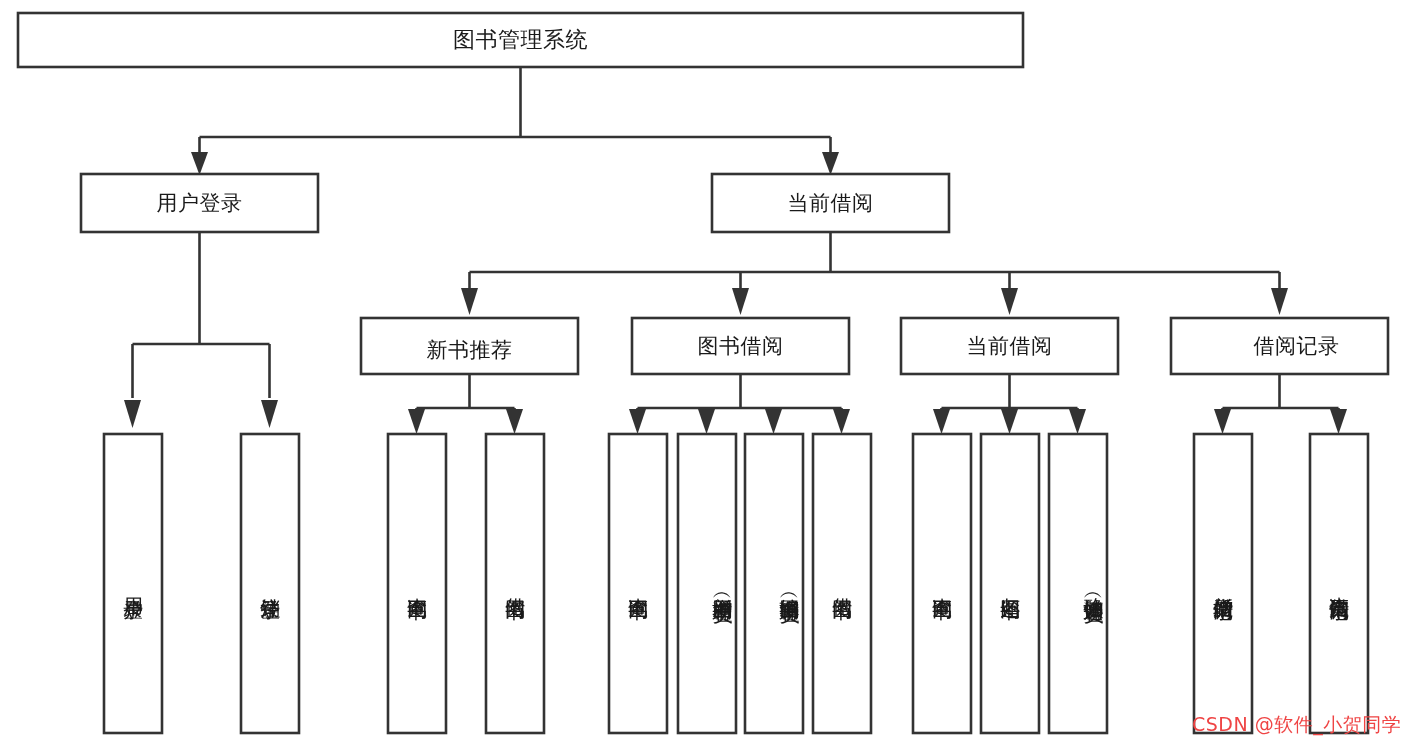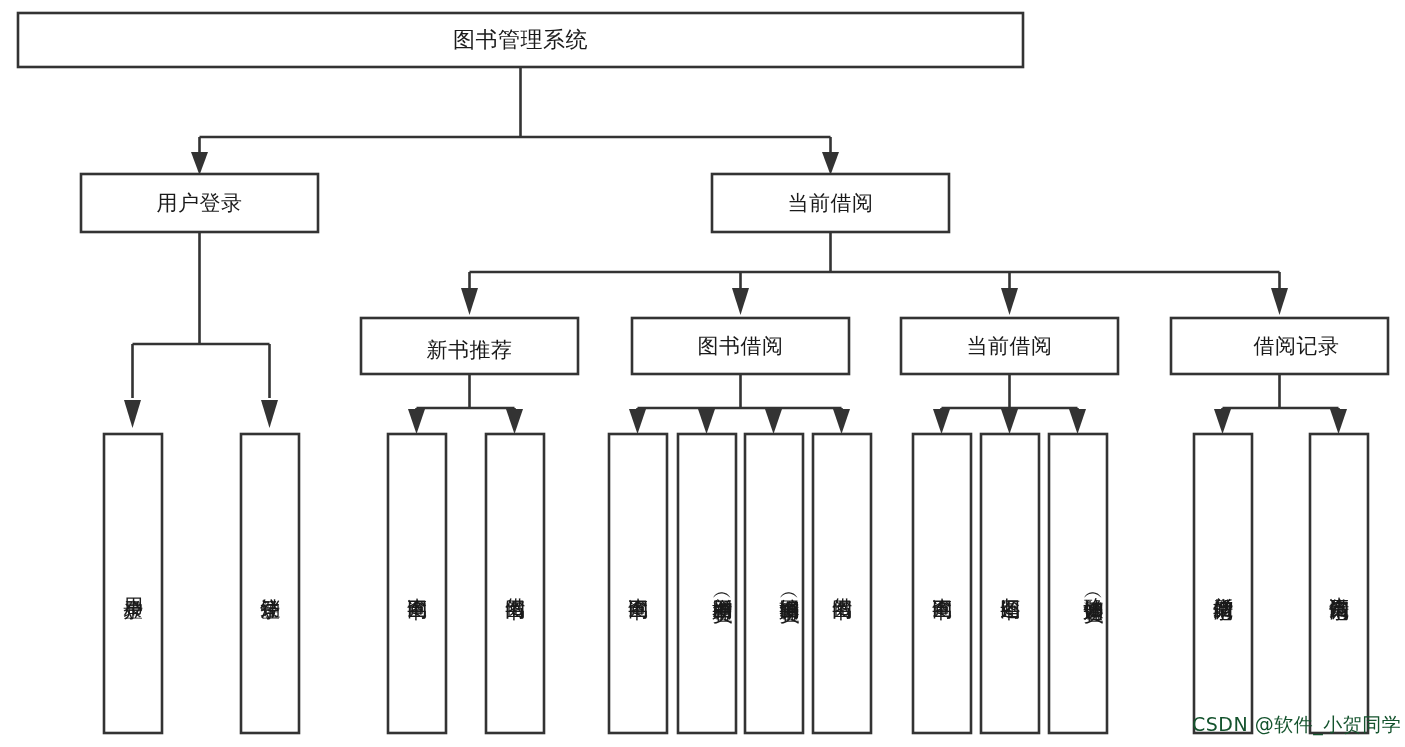--- a/index.html
+++ b/index.html
@@ -71,21 +71,21 @@
     pointer-events: none;
   }
   .node-label-v.center-v {
     align-items: center;
   }
   .node-label-v.top-v {
     align-items: flex-start;
   }
   .watermark {
     position: absolute;
-    color: #14532d;
+    color: #ef4444;
     font-size: 19px;
     letter-spacing: 0.5px;
     white-space: nowrap;
     pointer-events: none;
   }
 </style>
 </head>
 <body>
 
 <div id="diagram-root">

